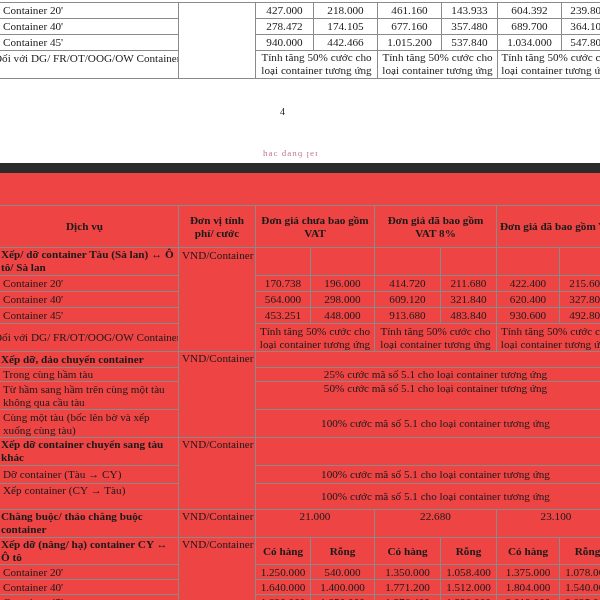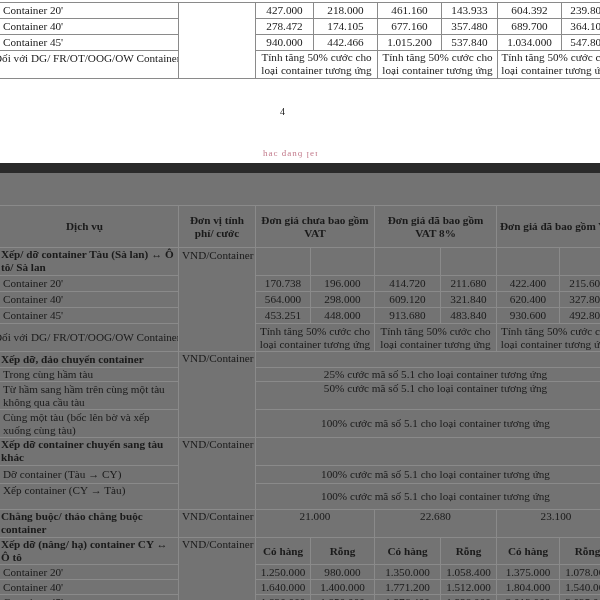--- a/index.html
+++ b/index.html
@@ -1,21 +1,21 @@
 <!DOCTYPE html>
 <html><head>
 <meta charset="utf-8">
 <style>
   html, body { margin:0; padding:0; }
   body { width:600px; height:600px; overflow:hidden; background:#ffffff; position:relative;
          font-family:"Liberation Serif", "DejaVu Serif", serif; color:#1a1a1a; }
   .page { position:absolute; left:0; width:600px; background:#fff; overflow:hidden; }
   #page-top { top:0; height:163px; }
   #page-gap { position:absolute; left:0; top:163px; width:600px; height:10px; background:#2a2a2a; }
-  #page-bottom { top:173px; height:427px; background:#737373; }
+  #page-bottom { top:173px; height:427px; background:#ef4444; }
   .tbl { position:absolute; border-collapse:collapse; table-layout:fixed; font-size:11.2px; }
   .tbl td { border:1px solid #8a8a8a; padding:0 3px; line-height:13px; vertical-align:middle; overflow:hidden; white-space:nowrap; }
   .tbl td.c { text-align:center; }
   .tbl td.wrap { white-space:normal; }
   .tbl td.b { font-weight:bold; }
   .tbl td.top { vertical-align:top; }
   .pageno { position:absolute; left:280px; top:106px; font-size:10px; }
   .stamp { position:absolute; left:262px; top:150px; font-size:9px; color:#c2798a; transform:rotate(180deg); letter-spacing:1px; }
 </style>
 </head>
@@ -191,21 +191,21 @@
       <td class="c b">Có hàng</td>
       <td class="c b">Rỗng</td>
       <td class="c b">Có hàng</td>
       <td class="c b">Rỗng</td>
       <td class="c b">Có hàng</td>
       <td class="c b">Rỗng</td>
     </tr>
     <tr style="height:15px">
       <td style="padding-left:12px">Container 20'</td>
       <td class="c">1.250.000</td>
-      <td class="c">980.000</td>
+      <td class="c">540.000</td>
       <td class="c">1.350.000</td>
       <td class="c">1.058.400</td>
       <td class="c">1.375.000</td>
       <td class="c">1.078.000</td>
     </tr>
     <tr style="height:15px">
       <td style="padding-left:12px">Container 40'</td>
       <td class="c">1.640.000</td>
       <td class="c">1.400.000</td>
       <td class="c">1.771.200</td>

